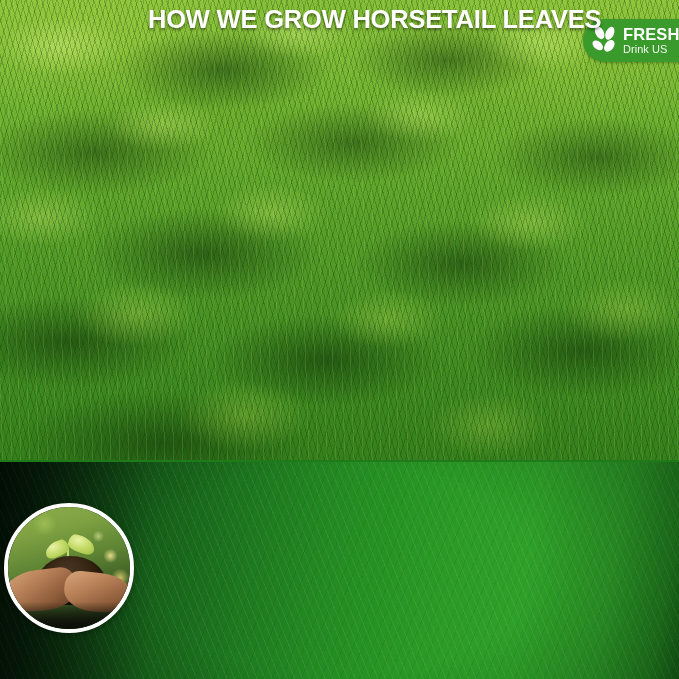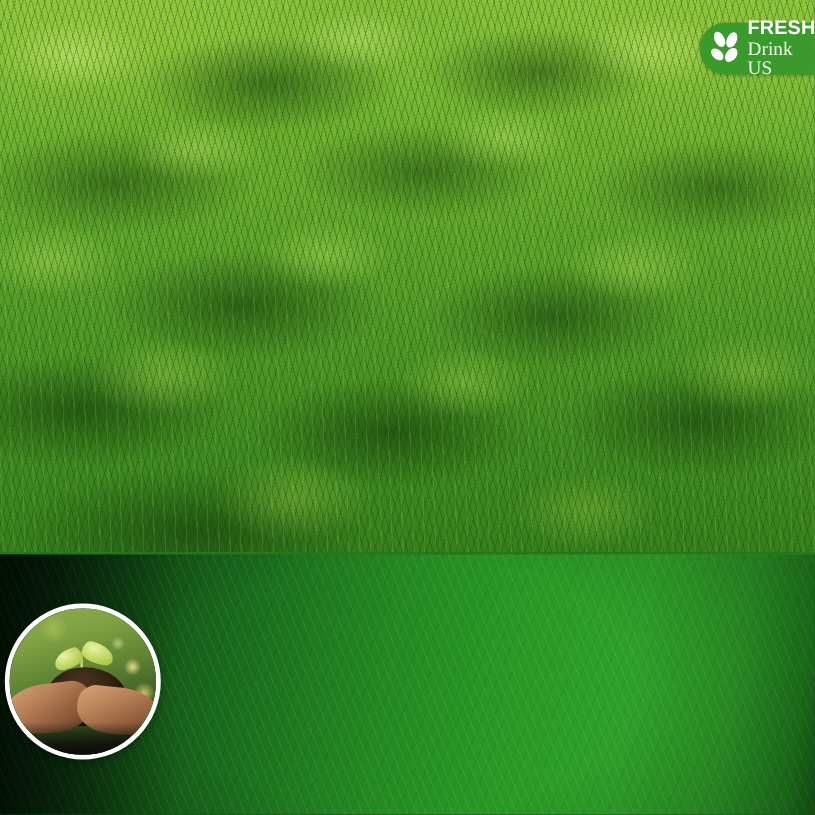--- a/index.html
+++ b/index.html
@@ -127,23 +127,23 @@
   #brand-logo .leaf-mark { width: 29px; height: 31px; flex: 0 0 29px; }
   #brand-logo .brand-words { display: flex; flex-direction: column; line-height: 1; }
   #brand-name {
     font-family: "Liberation Sans", sans-serif;
     font-weight: 700;
     font-size: 16.5px;
     color: #ffffff;
     letter-spacing: .1px;
   }
   #brand-tagline {
-    font-family: Liberation Serif, serif;
+    font-family: Liberation Sans, sans-serif;
     font-weight: 400;
-    font-size: 16px;
+    font-size: 11px;
     color: #f2fbee;
     margin-top: 2px;
     letter-spacing: .05px;
   }
 
   
   #info-panel {
     position: absolute;
     left: 0; top: 462px;
     width: 679px; height: 217px;
@@ -319,15 +319,16 @@
     <div class="sprout-stem"></div>
     <div class="sprout-leaf-l"></div>
     <div class="sprout-leaf-r"></div>
     <div class="soil-mound"></div>
     <div class="palm-left"></div>
     <div class="palm-right"></div>
     <div class="wrist-shadow"></div>
   </div>
 
   <div id="panel-text">
+    <div id="panel-heading">HOW WE GROW HORSETAIL LEAVES</div>
   </div>
 
 </div>
 
 </body></html>

